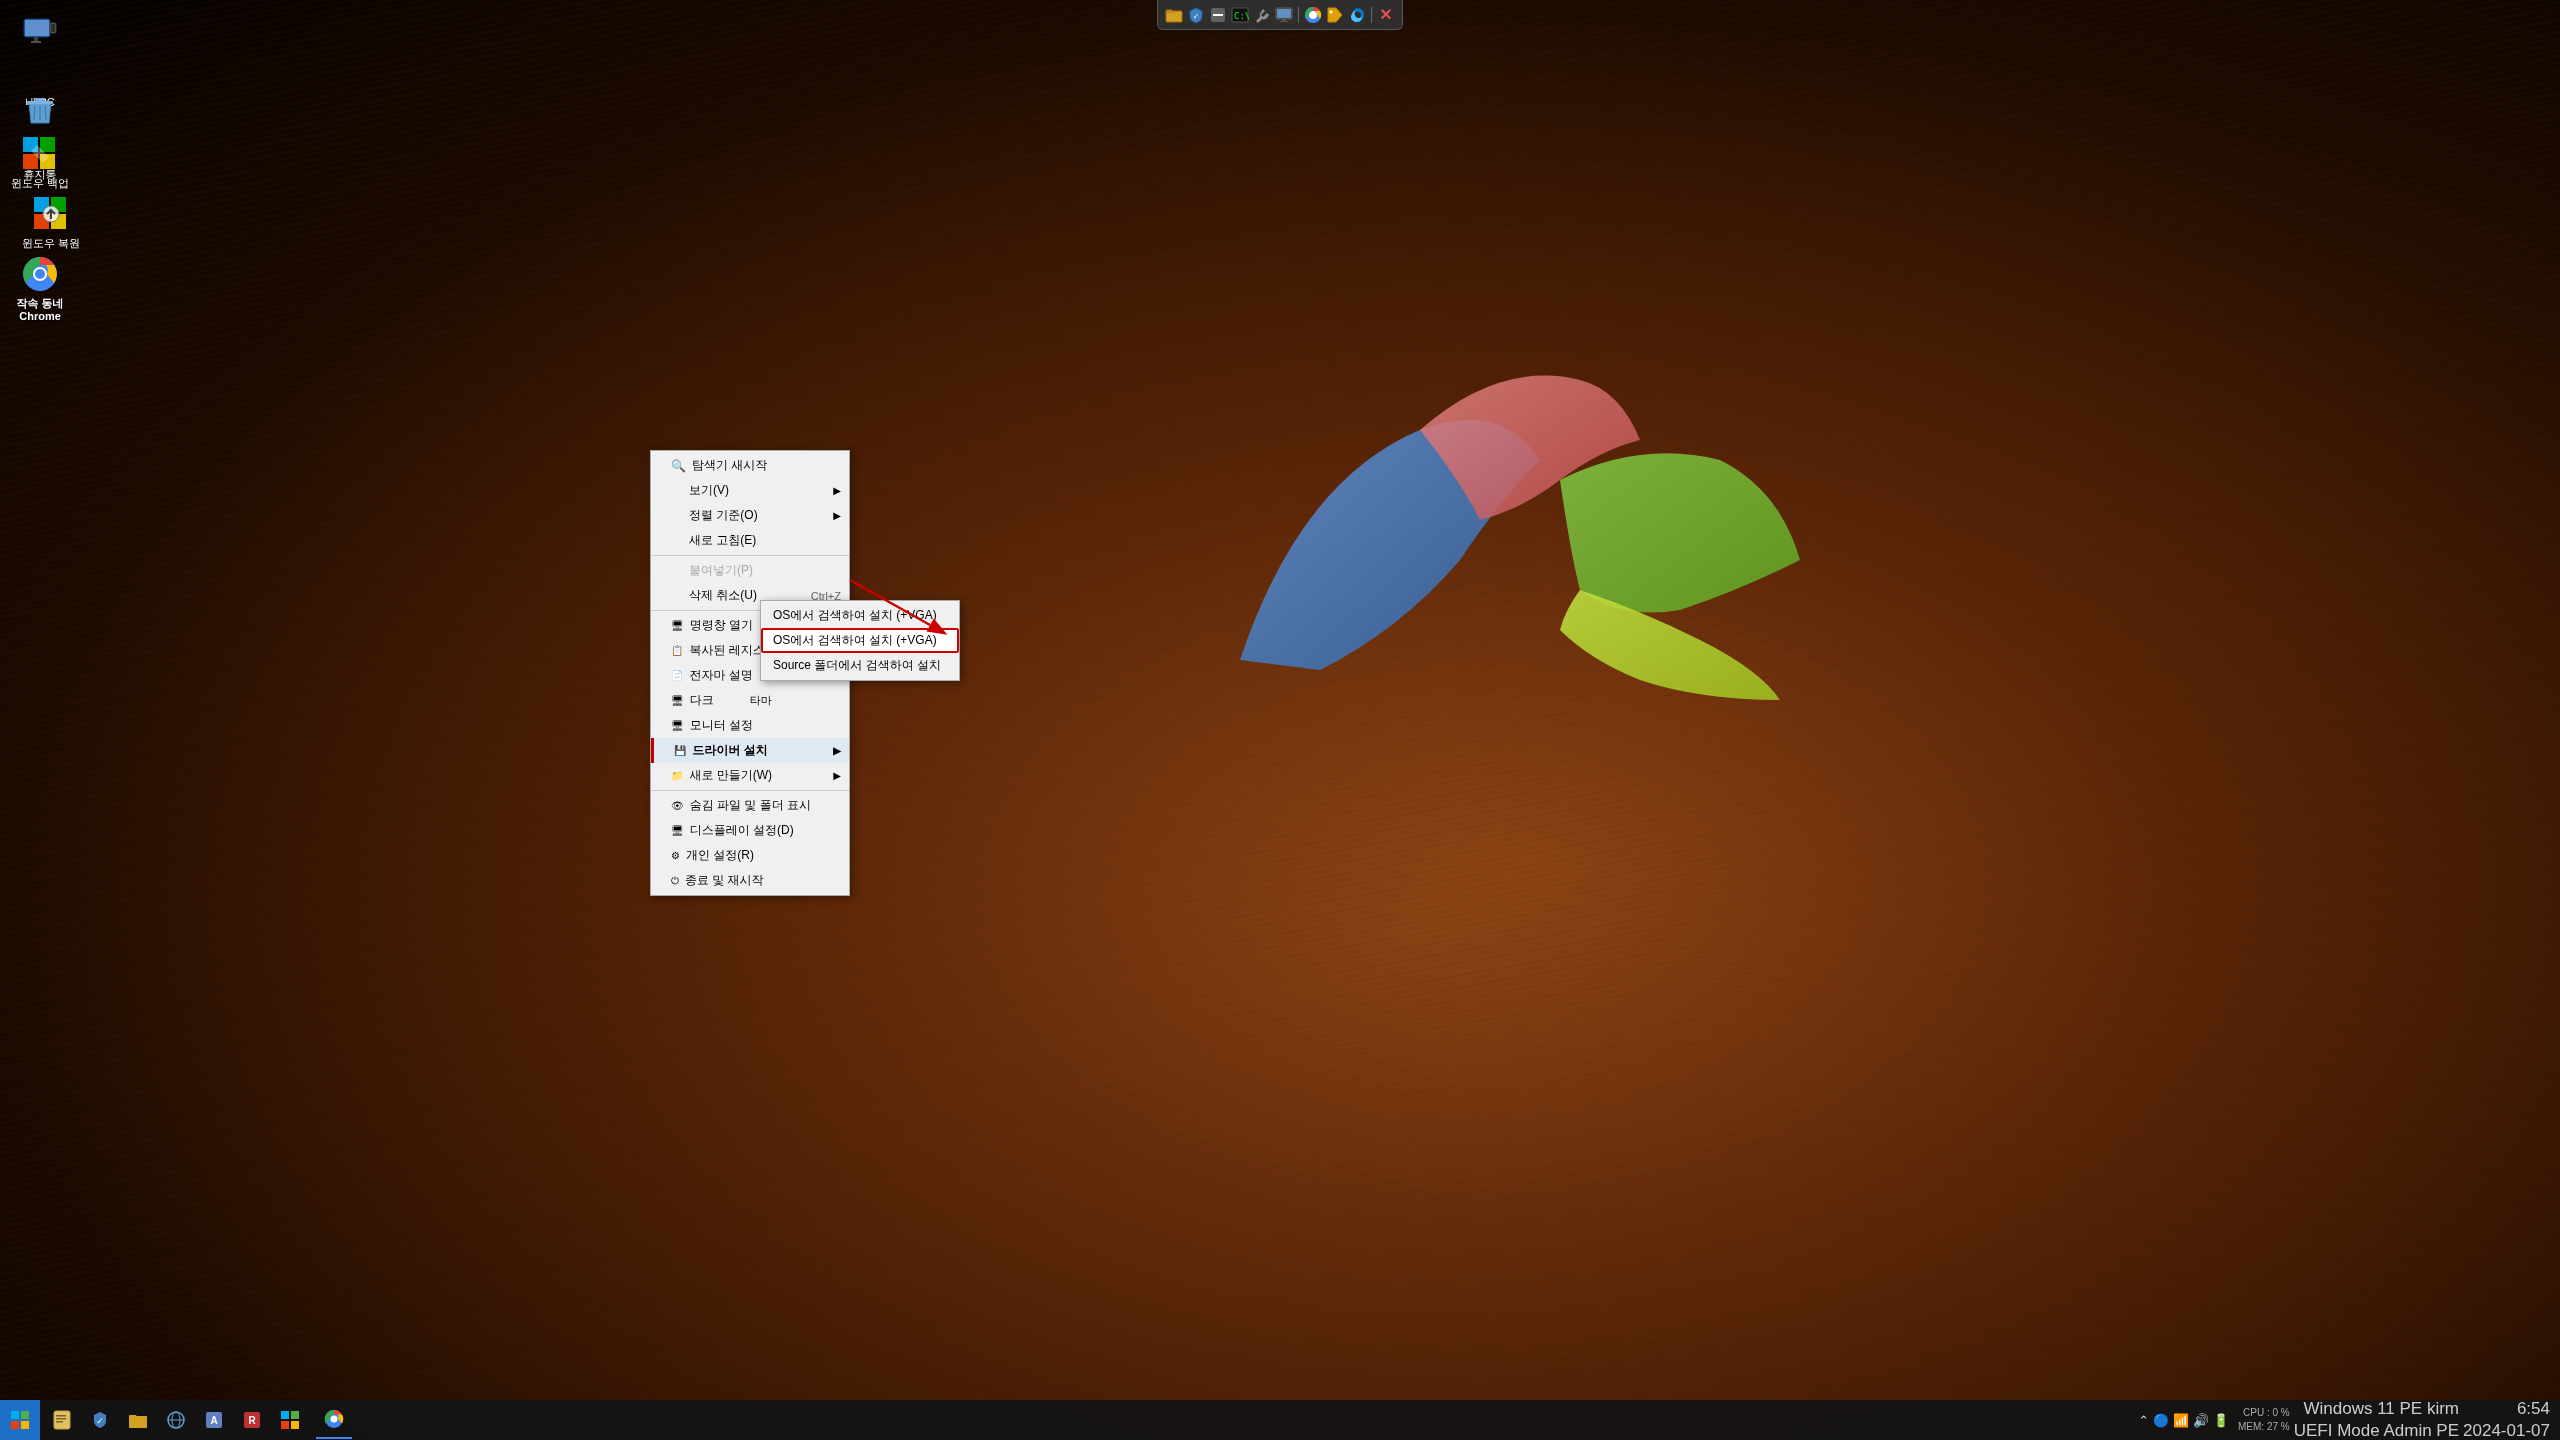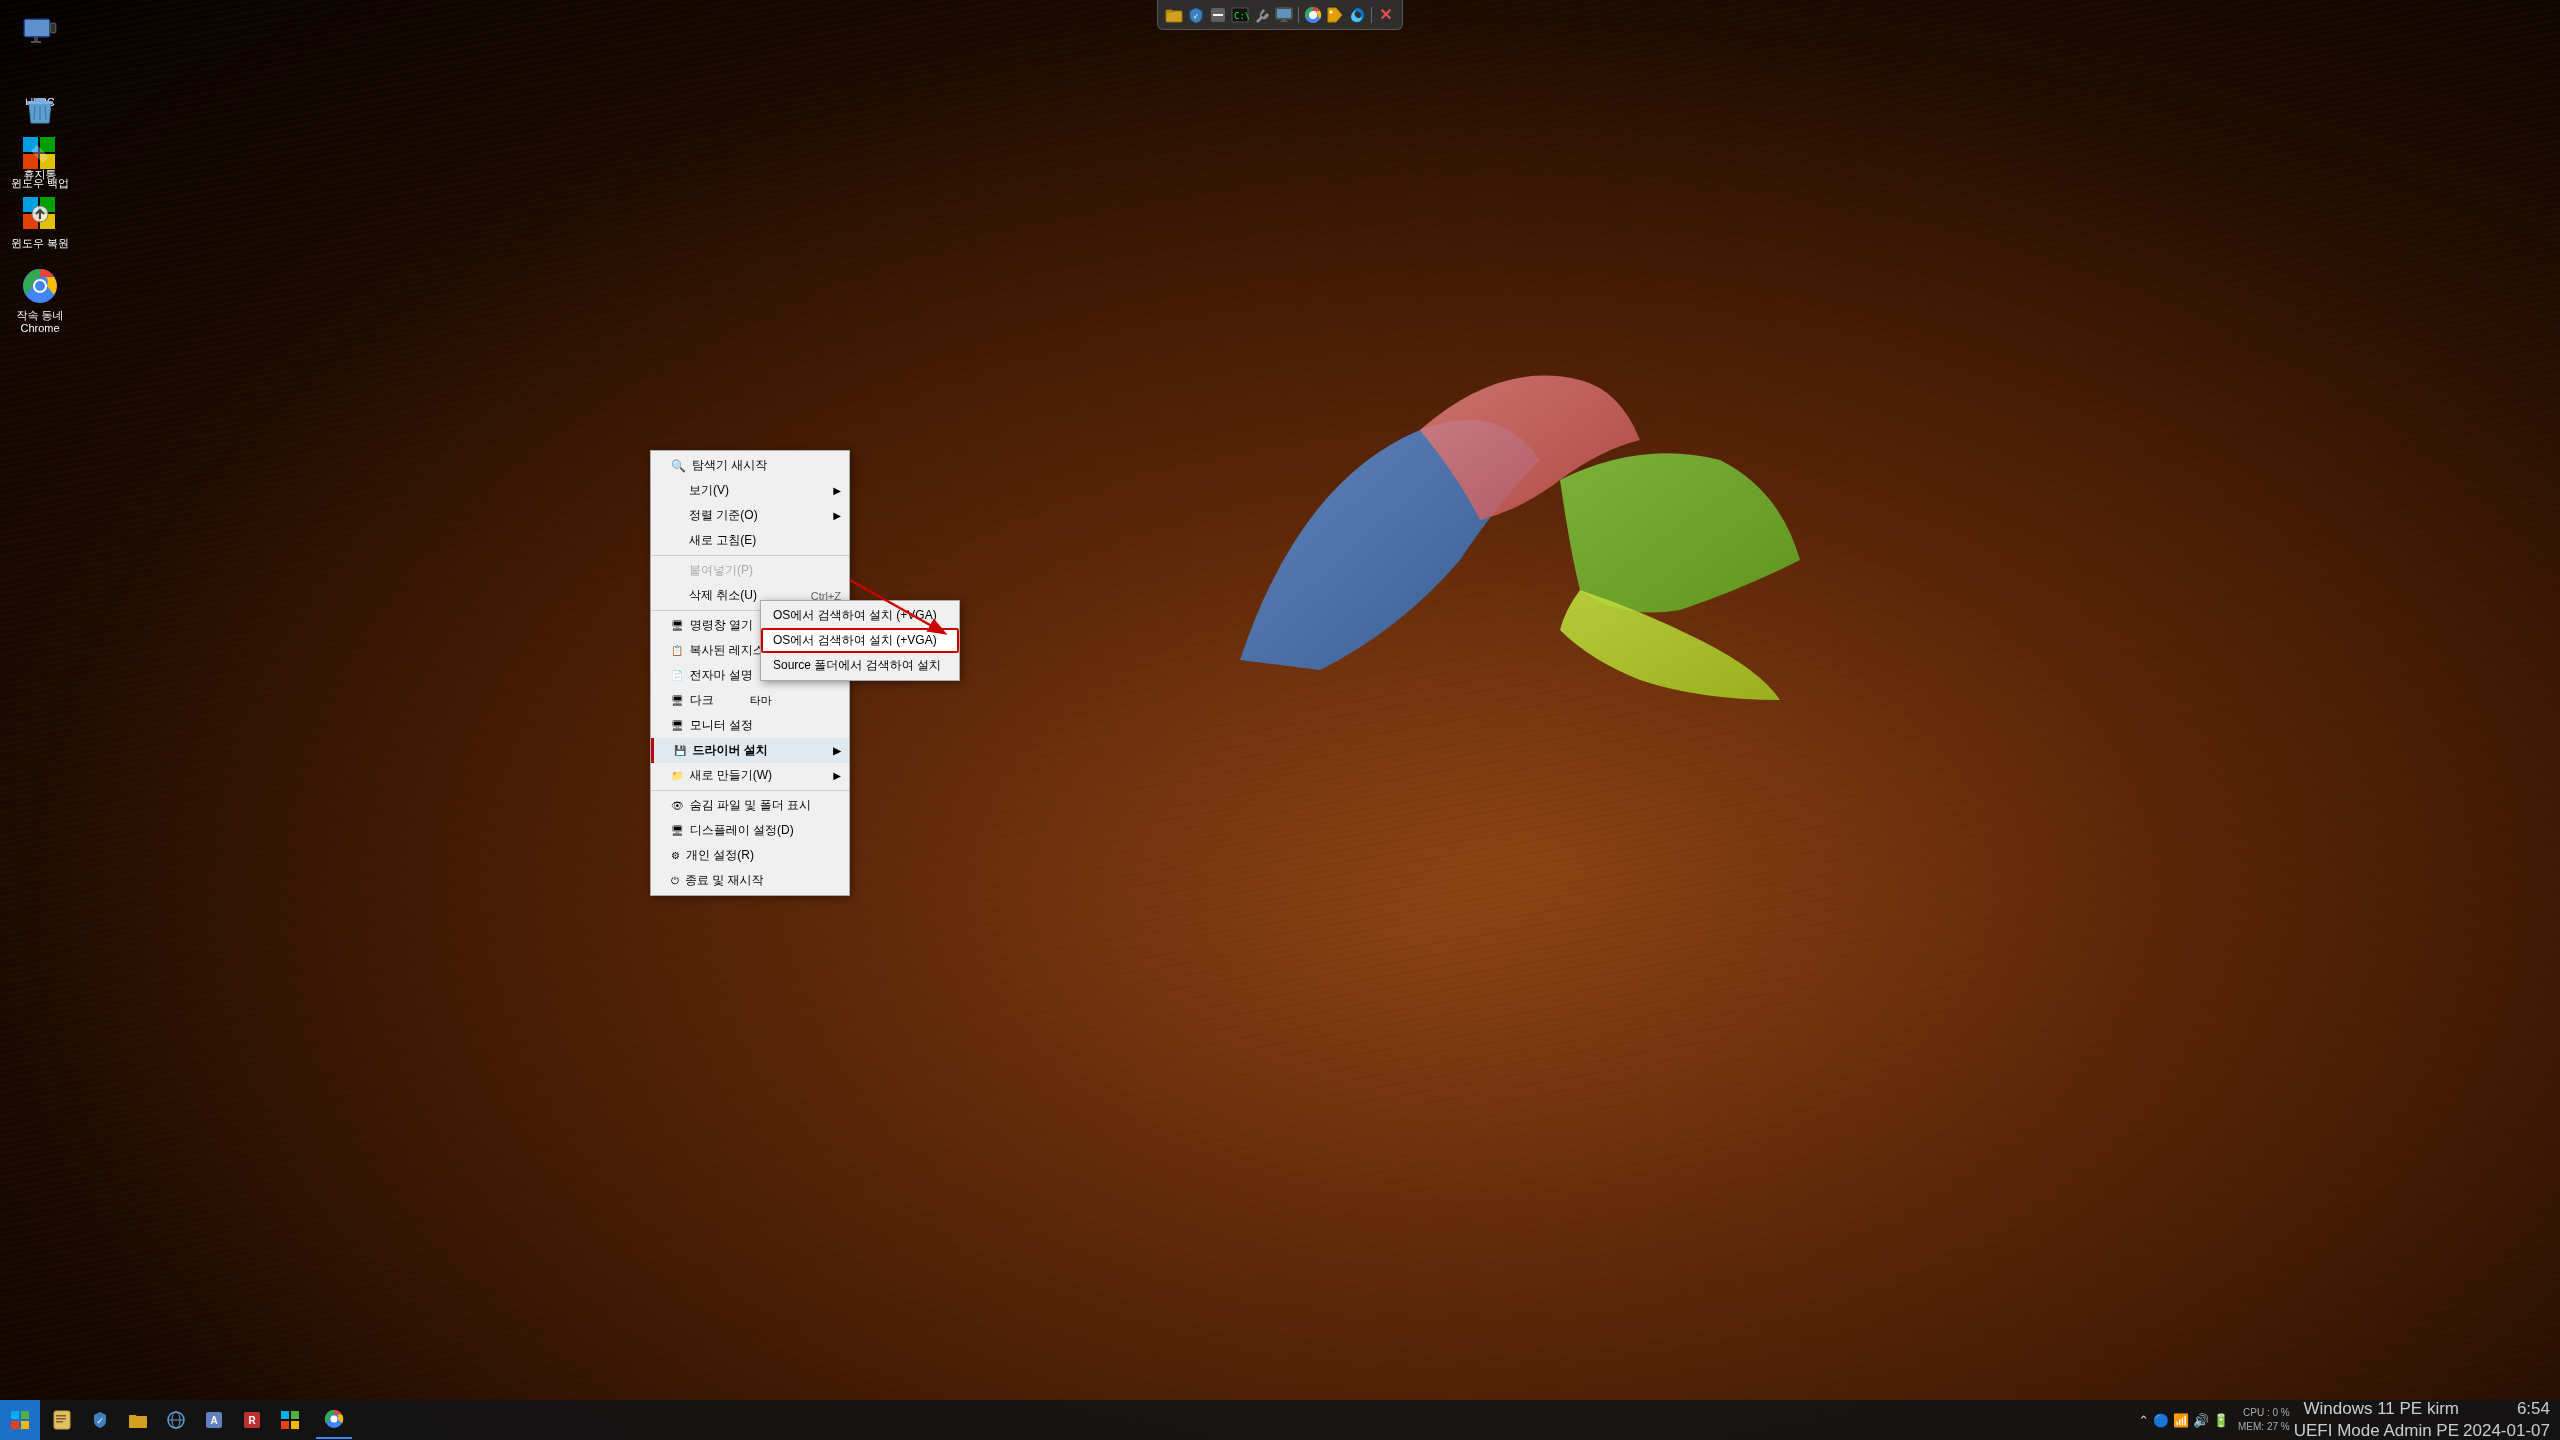--- a/index.html
+++ b/index.html
@@ -362,35 +362,35 @@
         <rect x="2" y="2" width="15" height="15" fill="#00a0e0"></rect>
         <rect x="19" y="2" width="15" height="15" fill="#00a000"></rect>
         <rect x="2" y="19" width="15" height="15" fill="#e04000"></rect>
         <rect x="19" y="19" width="15" height="15" fill="#e0c000"></rect>
         <path d="M10 16 L16 10 L28 22 L22 28Z" fill="white" opacity="0.3"></path>
       </svg>
     </div>
     <div class="icon-label">윈도우 백업</div>
   </div>
 
-  <div class="desktop-icon" style="top:190px;left:5px;">
+  <div class="desktop-icon" style="top:190px;left:16px;">
     <div class="icon-img">
       <svg width="38" height="38" viewBox="0 0 38 38">
         <rect x="2" y="2" width="15" height="15" fill="#00a0e0"></rect>
         <rect x="19" y="2" width="15" height="15" fill="#00a000"></rect>
         <rect x="2" y="19" width="15" height="15" fill="#e04000"></rect>
         <rect x="19" y="19" width="15" height="15" fill="#e0c000"></rect>
         <circle cx="19" cy="19" r="8" fill="rgba(255,255,255,0.8)" stroke="gray" stroke-width="1"></circle>
         <path d="M15 19 L19 15 L23 19 M19 15 L19 24" stroke="#404040" stroke-width="2" fill="none"></path>
       </svg>
     </div>
     <div class="icon-label">윈도우 복원</div>
   </div>
 
-  <div class="desktop-icon" style="top:262px;left:5px;">
+  <div class="desktop-icon" style="top:250px;left:5px;font-weight:bold;">
     <div class="icon-img">
       <svg width="38" height="38" viewBox="0 0 38 38">
         <circle cx="19" cy="19" r="17" fill="#4285F4"></circle>
         <path d="M19 2 A17 17 0 0 1 33 10 L25 10 A9 9 0 0 0 19 10Z" fill="#EA4335"></path>
         <path d="M33 10 A17 17 0 0 1 33 28 L26 19 A9 9 0 0 0 25 10Z" fill="#FBBC05"></path>
         <path d="M5 28 A17 17 0 0 1 19 2 L19 10 A9 9 0 0 0 12 19Z" fill="#34A853"></path>
         <circle cx="19" cy="19" r="7" fill="white"></circle>
         <circle cx="19" cy="19" r="5" fill="#4285F4"></circle>
       </svg>
     </div>

